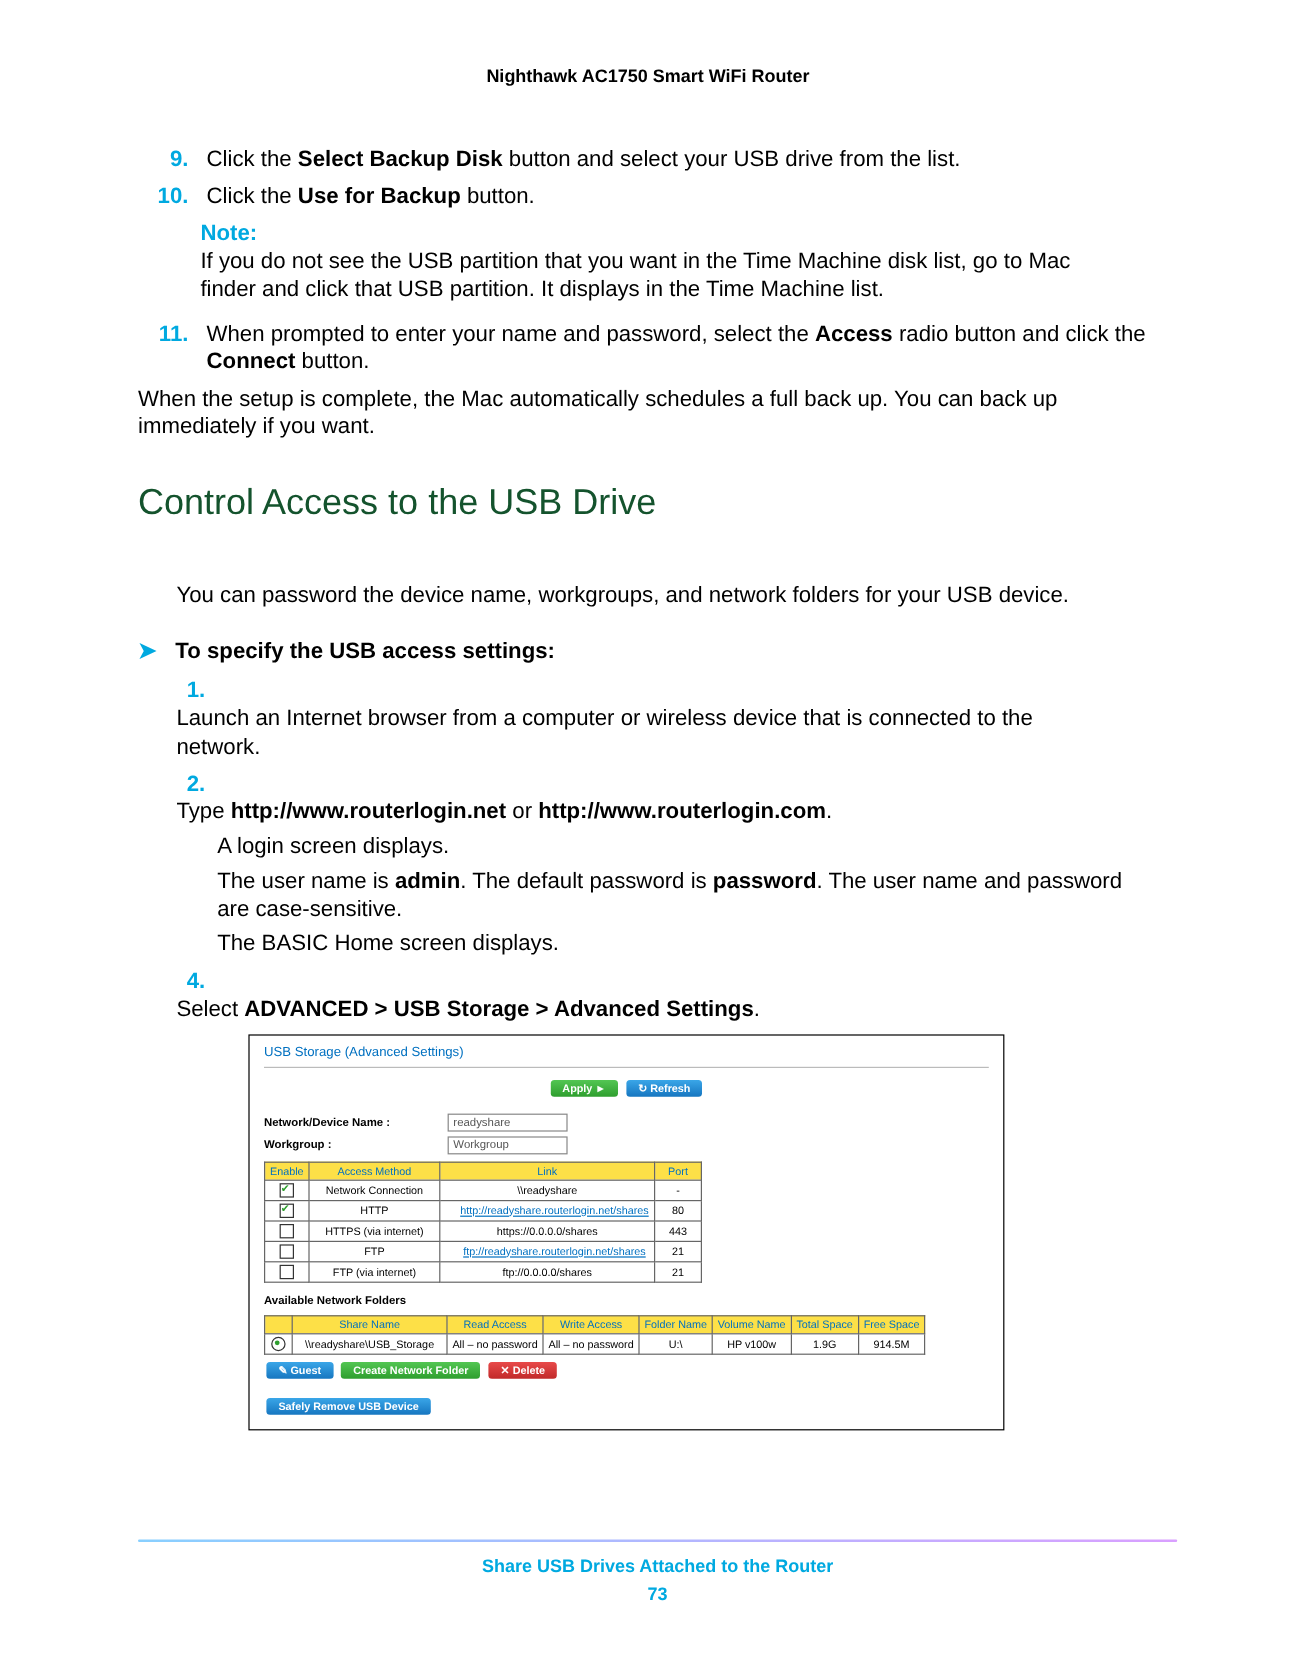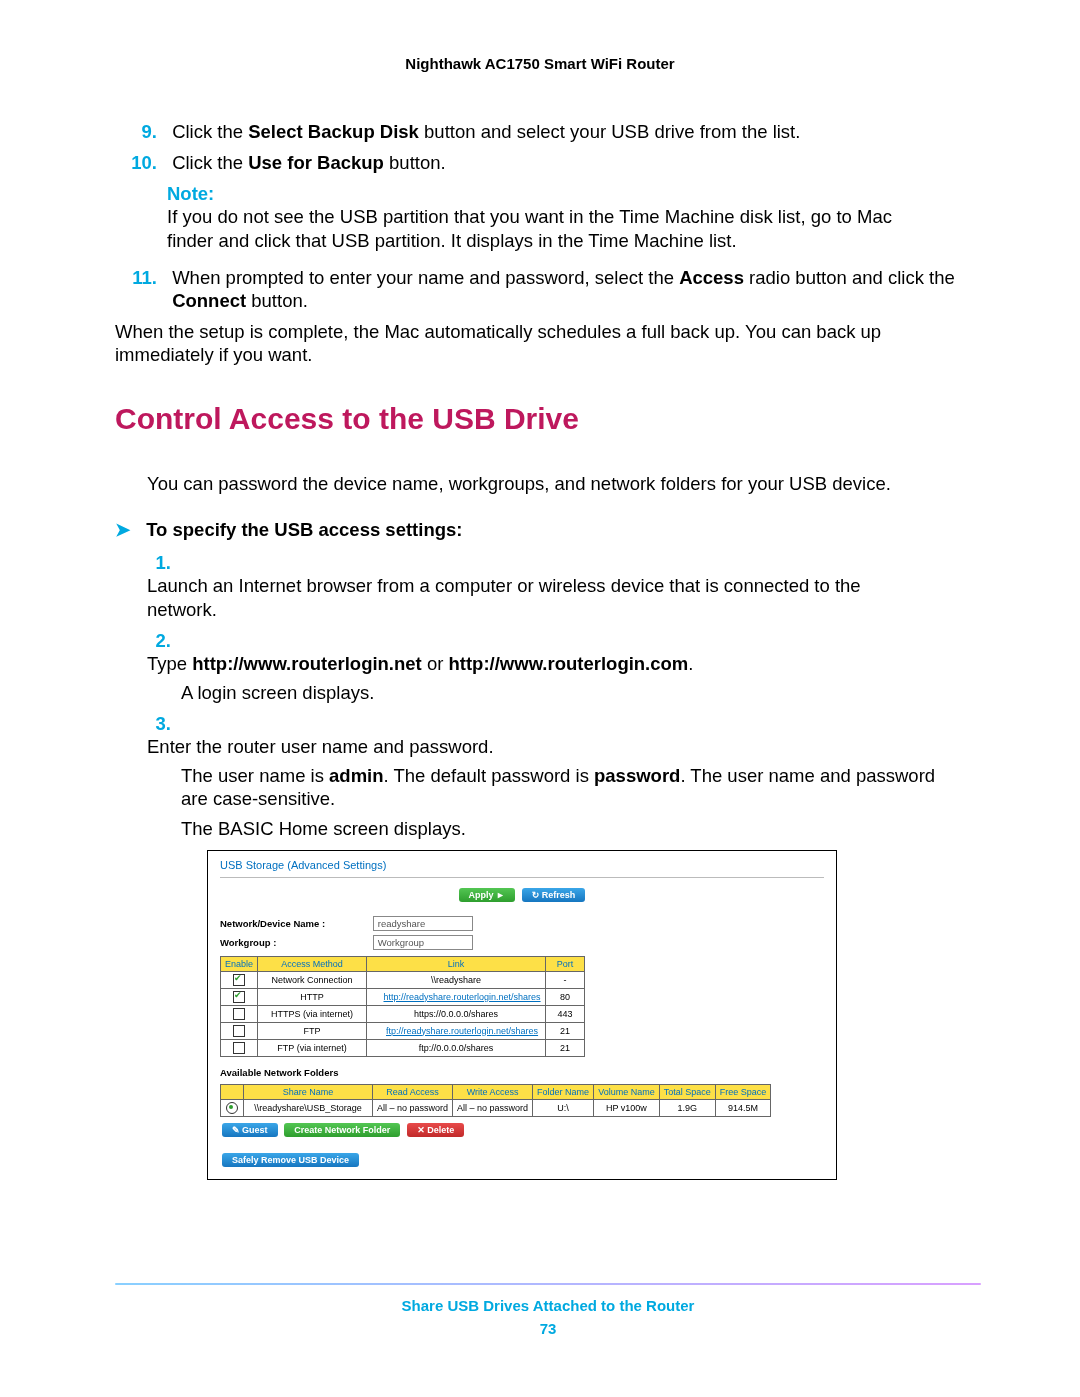--- a/index.html
+++ b/index.html
@@ -61,26 +61,26 @@
     width: calc(100% - 65px);
     vertical-align: top;
   }
   .plain-para {
     font-size: 18.5px;
     line-height: 1.25;
     margin-top: 8px;
     margin-bottom: 8px;
   }
   h1.section {
-    color: #be185d;
+    color: #14532d;
     font-family: "Segoe UI", Arial, sans-serif;
-    font-weight: 700;
+    font-weight: 400;
     font-size: 30px;
     margin-top: 36px;
-    margin-bottom: 36px;
+    margin-bottom: 48px;
   }
   .proc-heading {
     font-size: 18.5px;
     font-weight: 700;
     margin-top: 24px;
     margin-bottom: 10px;
   }
   .proc-heading .arrow {
     color: #00a9e0;
     font-weight: 700;
@@ -284,29 +284,31 @@
     </div>
 
     <div class="sub-line">
       <span class="num">2.</span>
       <span class="body">
         <span>Type </span><b>http://www.routerlogin.net</b><span> or </span><b>http://www.routerlogin.com</b><span>.</span>
       </span>
     </div>
     <div class="sub-follow">A login screen displays.</div>
 
-    <div class="sub-line">
-      <span class="num">3.</span>
-      <span class="body">Enter the router user name and password.</span>
-    </div>
     <div class="sub-follow">
       <span>The user name is </span><b>admin</b><span>. The default password is </span><b>password</b><span>. The user name and password are case-sensitive.</span>
     </div>
     <div class="sub-follow">The BASIC Home screen displays.</div>
 
+    <div class="sub-line">
+      <span class="num">4.</span>
+      <span class="body">
+        <span>Select </span><b>ADVANCED &gt; USB Storage &gt; Advanced Settings</b><span>.</span>
+      </span>
+    </div>
 
     <div class="ui-frame">
       <div class="ui-title">USB Storage (Advanced Settings)</div>
       <div class="ui-btn-row">
         <span class="ui-btn">Apply ►</span>
         <span class="ui-btn blue">↻ Refresh</span>
       </div>
       <div class="field-row">
         <span class="lbl">Network/Device Name :</span>
         <span class="inp">readyshare</span>

